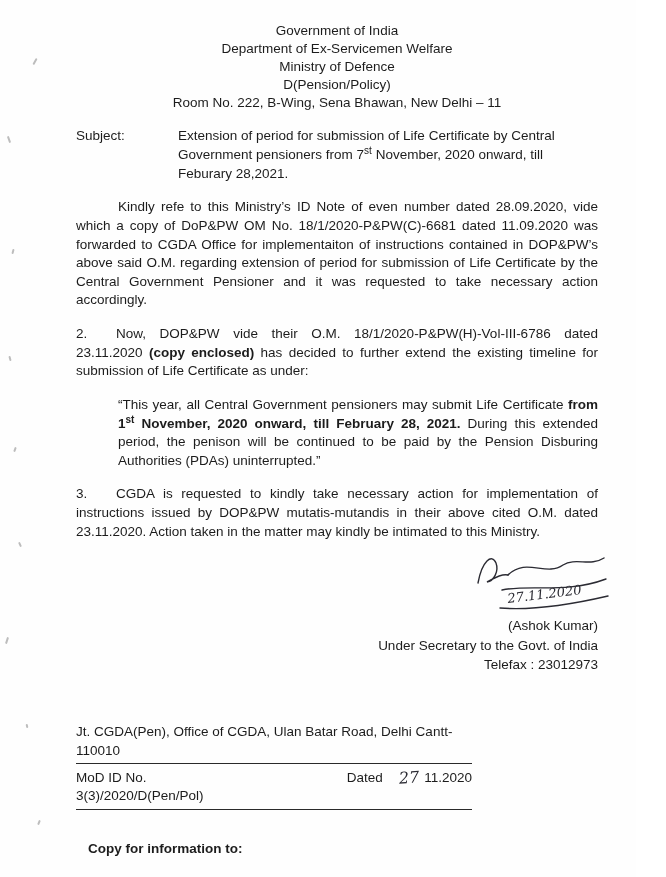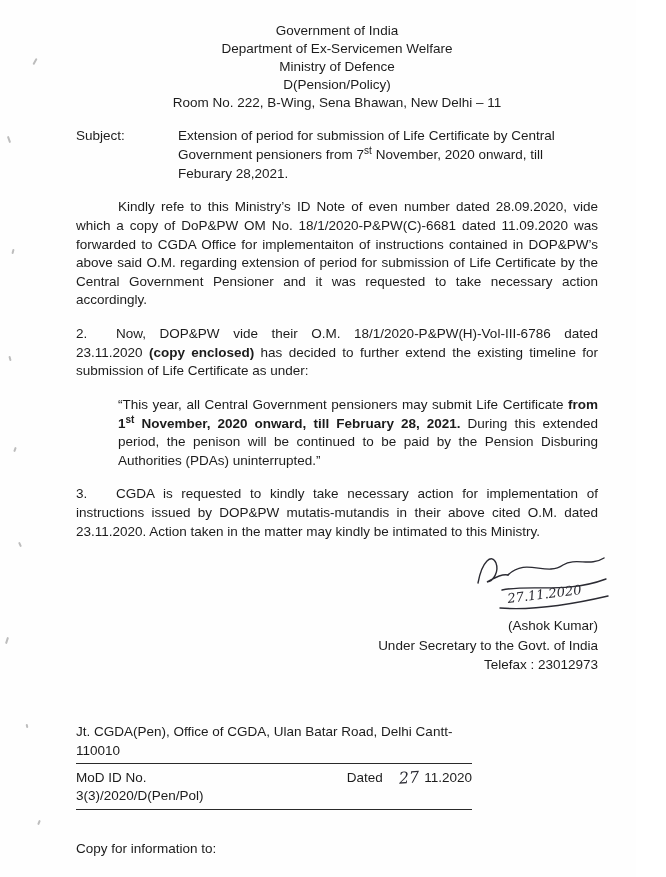--- a/index.html
+++ b/index.html
@@ -89,21 +89,22 @@
     font-style: italic;
     font-size: 16px;
     display: inline-block;
     transform: rotate(-4deg);
     margin-right: 5px;
     color: #2b2b33;
   }
   
   .copy-heading {
     margin-top: 30px;
-    font-weight: normal;
+    font-weight: bold;
+    margin-left: 12px;
   }
   
   .artifact {
     position: absolute;
     background: #9a9a9a;
     opacity: 0.65;
     width: 2px;
     height: 7px;
     border-radius: 1px;
   }

